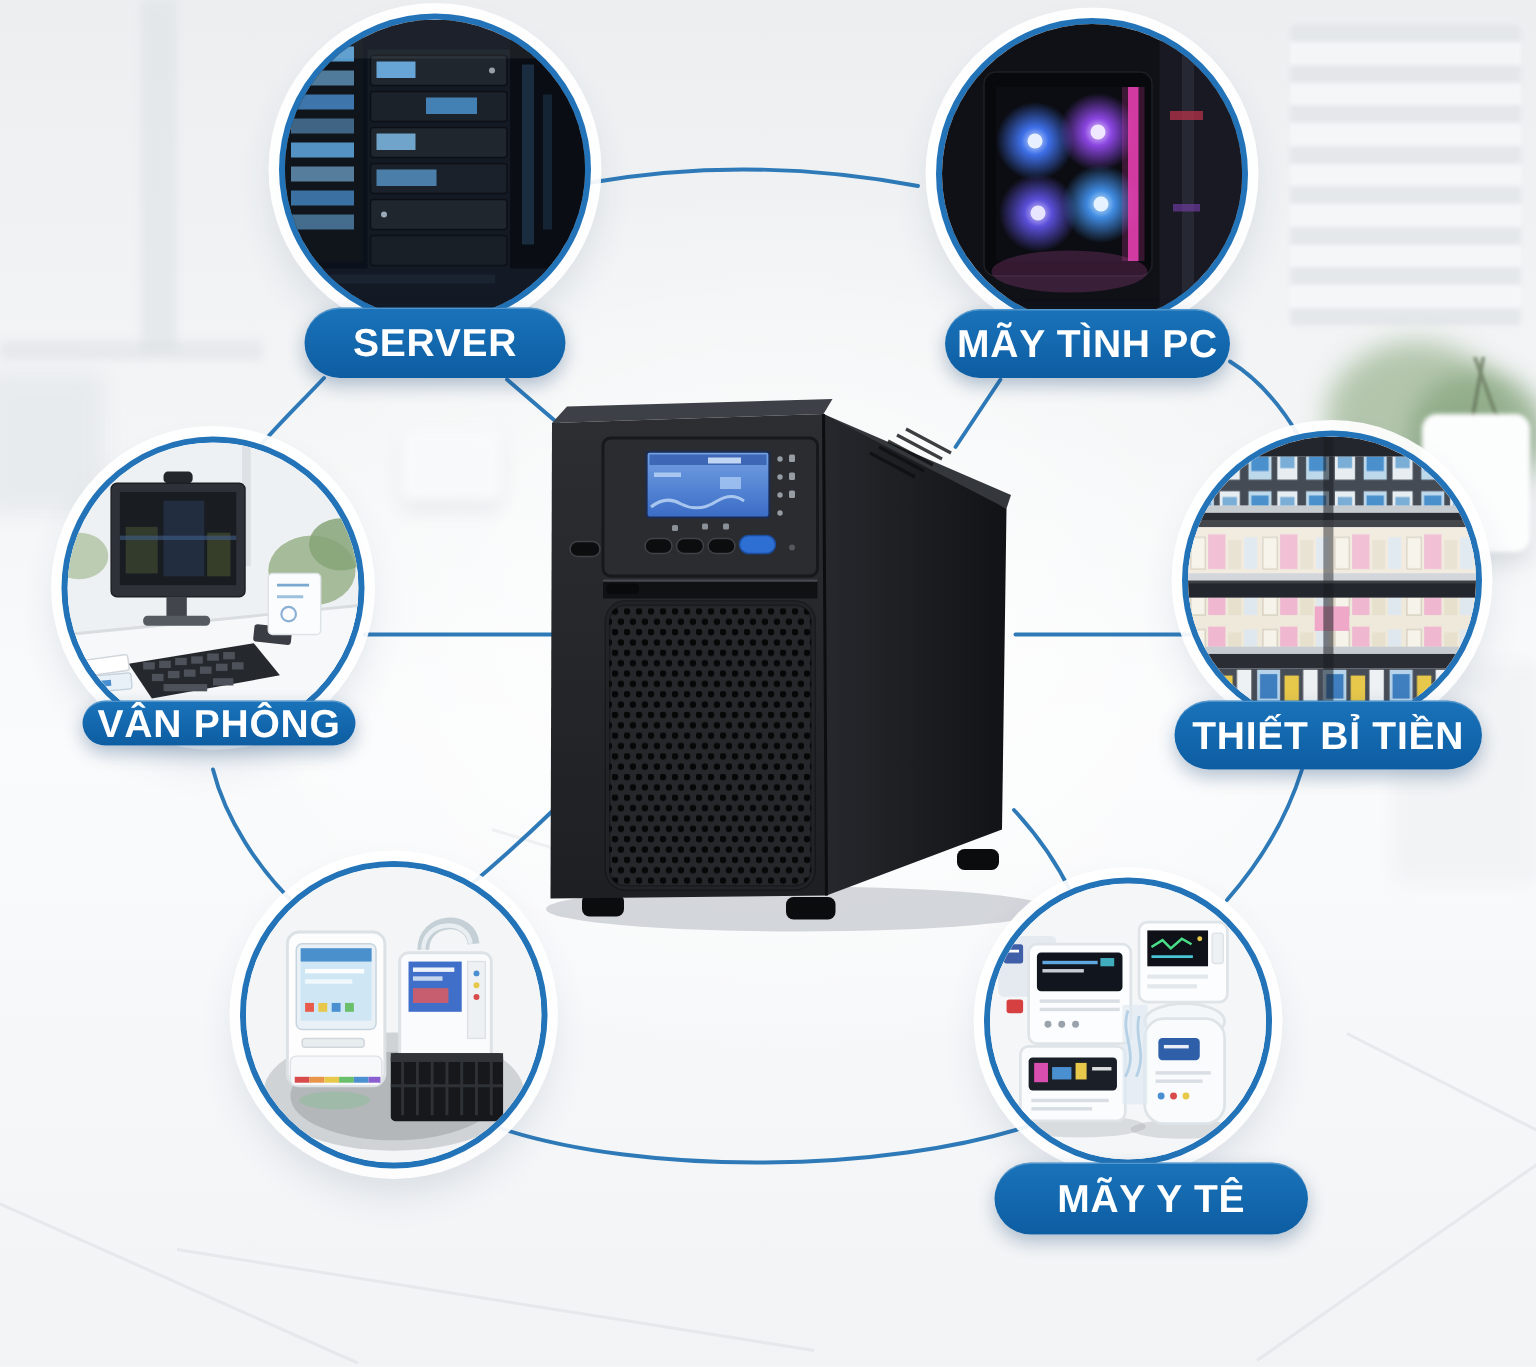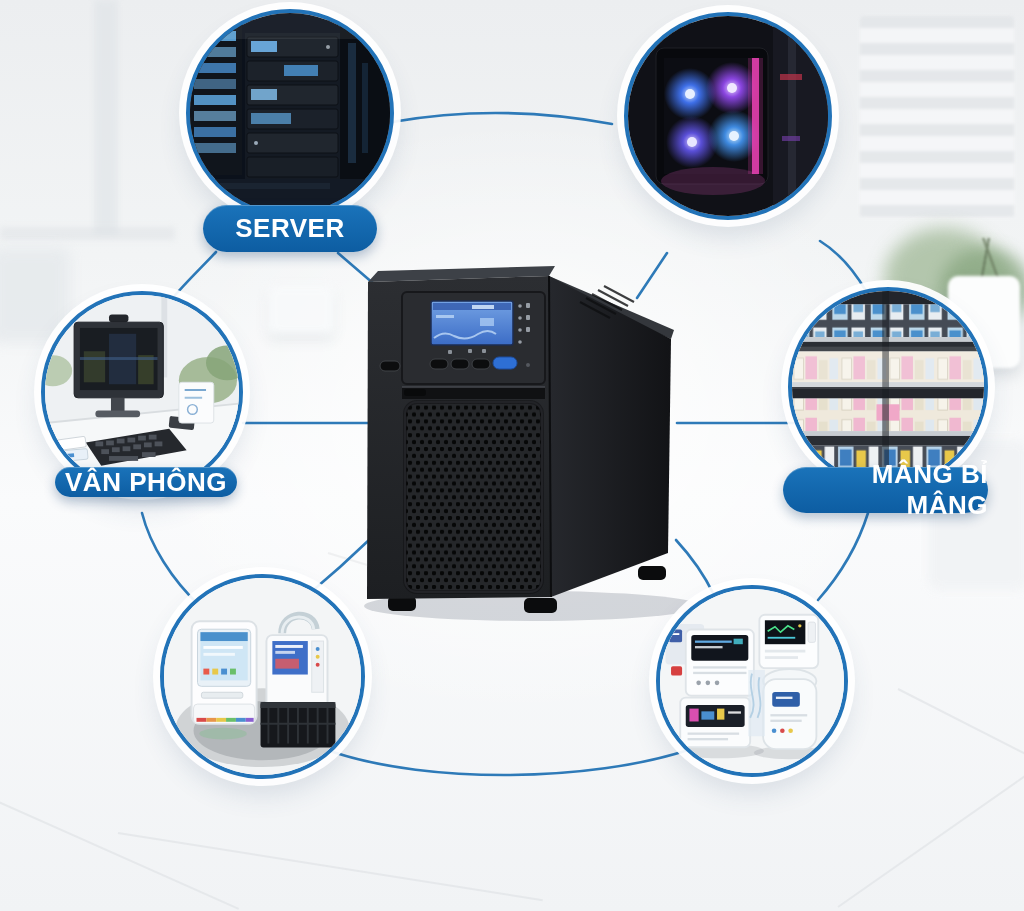--- a/index.html
+++ b/index.html
@@ -39,21 +39,21 @@
   .c-server{left:186px;top:9px;width:208px;height:208px;}
   .c-pc{left:624px;top:12px;width:208px;height:208px;}
   .c-office{left:41px;top:291px;width:202px;height:202px;}
   .c-network{left:788px;top:287px;width:200px;height:200px;}
   .c-pos{left:160px;top:574px;width:205px;height:205px;}
   .c-medical{left:656px;top:585px;width:192px;height:192px;}
 
   .pill{position:absolute;display:flex;align-items:center;justify-content:center;z-index:3;
         border-radius:25px;background:linear-gradient(180deg,#1a73ba,#0d5da2);
         color:#fff;font-weight:700;font-size:26px;letter-spacing:.5px;
-        box-shadow:0 5px 12px rgba(15,60,110,.3), inset 0 1px 0 rgba(255,255,255,.25);text-align:right;}
+        box-shadow:0 5px 12px rgba(15,60,110,.3), inset 0 1px 0 rgba(255,255,255,.25);}
   .p-server{left:203px;top:205px;width:174px;height:47px;}
   .p-pc{left:630px;top:206px;width:190px;height:46px;}
   .p-office{left:55px;top:467px;width:182px;height:30px;}
   .p-network{left:783px;top:467px;width:205px;height:46px;}
   .p-pos{left:150px;top:775px;width:233px;height:47px;}
   .p-medical{left:663px;top:775px;width:209px;height:48px;}
 
   .ups{position:absolute;left:352px;top:240px;width:345px;height:385px;z-index:2;}
 </style>
 </head>
@@ -254,20 +254,23 @@
       <circle cx="106" cy="120" r="26" fill="url(#fanC)"></circle>
       <circle cx="62" cy="78" r="5" fill="#e8f0ff"></circle>
       <circle cx="104" cy="72" r="5" fill="#f0e8ff"></circle>
       <circle cx="64" cy="126" r="5" fill="#e8e6ff"></circle>
       <circle cx="106" cy="120" r="5" fill="#e6f2ff"></circle>
       <rect x="120" y="42" width="15" height="116" fill="#e23fae" opacity=".22"></rect>
       <rect x="124" y="42" width="7" height="116" fill="#e23fae" opacity=".9"></rect>
       <ellipse cx="85" cy="165" rx="52" ry="14" fill="#d050b0" opacity=".22"></ellipse>
     </svg>
   </div>
+  <div class="pill p-pc">
+    <span>MÃY TÌNH PC</span>
+  </div>
 
   <div class="circle c-office">
     <svg viewBox="0 0 200 200" preserveAspectRatio="xMidYMid slice">
       <rect width="200" height="200" fill="#eef1f3"></rect>
       <rect x="120" y="0" width="6" height="85" fill="#d8dde1" opacity=".8"></rect>
       <ellipse cx="168" cy="88" rx="30" ry="24" fill="#9db58f" opacity=".9"></ellipse>
       <ellipse cx="188" cy="70" rx="22" ry="18" fill="#86a478" opacity=".85"></ellipse>
       <ellipse cx="8" cy="78" rx="20" ry="16" fill="#a9bf9c" opacity=".75"></ellipse>
       <polygon points="0,132 200,112 200,200 0,200" fill="#f6f8f9"></polygon>
       <line x1="0" y1="132" x2="200" y2="112" stroke="#d9dde0" stroke-width="2"></line>
@@ -351,21 +354,21 @@
       <rect x="0" y="112" width="200" height="34" fill="url(#rowB)"></rect>
       <rect x="88" y="118" width="24" height="17" fill="#f0a8c8"></rect>
       <rect x="0" y="146" width="200" height="5" fill="#c7ccd1"></rect>
       <rect x="0" y="151" width="200" height="10" fill="#2a2e34"></rect>
       <rect x="0" y="161" width="200" height="39" fill="url(#rowC)"></rect>
       <rect x="94" y="0" width="7" height="200" fill="#1a1d22" opacity=".55"></rect>
       <rect x="0" y="58" width="200" height="44" fill="#ffffff" opacity=".12"></rect>
     </svg>
   </div>
   <div class="pill p-network">
-    <span>MÂNG BỈ MÂNG</span>
+    <span>THIẾT BỈ TIỀN</span>
   </div>
 
   <div class="circle c-pos">
     <svg viewBox="0 0 200 200" preserveAspectRatio="xMidYMid slice">
       <rect width="200" height="200" fill="#f3f5f6"></rect>
       <ellipse cx="100" cy="152" rx="88" ry="40" fill="#9aa0a5" opacity=".4"></ellipse>
       <ellipse cx="100" cy="155" rx="70" ry="30" fill="#7d838a" opacity=".35"></ellipse>
       <path d="M 120 56 C 120 34 152 32 154 52" stroke="#c4d0d6" stroke-width="8" fill="none"></path>
       <path d="M 120 56 C 120 36 150 34 152 52" stroke="#e8eef1" stroke-width="3" fill="none"></path>
       <g>
@@ -471,14 +474,17 @@
           <circle cx="133" cy="154" r="2.5" fill="#d94a4a"></circle>
         <circle cx="142" cy="154" r="2.5" fill="#e8c84a"></circle>
       </g>
       <g>
         <rect x="96" y="88" width="18" height="72" fill="#dfeaf2" opacity=".7"></rect>
         <path d="M 100 92 c -6 18 8 30 -2 48" stroke="#a8c8e0" stroke-width="2" fill="none" opacity=".8"></path>
         <path d="M 108 96 c -4 16 6 26 -2 44" stroke="#a8c8e0" stroke-width="2" fill="none" opacity=".8"></path>
       </g>
     </svg>
   </div>
+  <div class="pill p-medical">
+    <span>MÃY Y TÊ</span>
+  </div>
 
 </div>
 
 </body></html>

